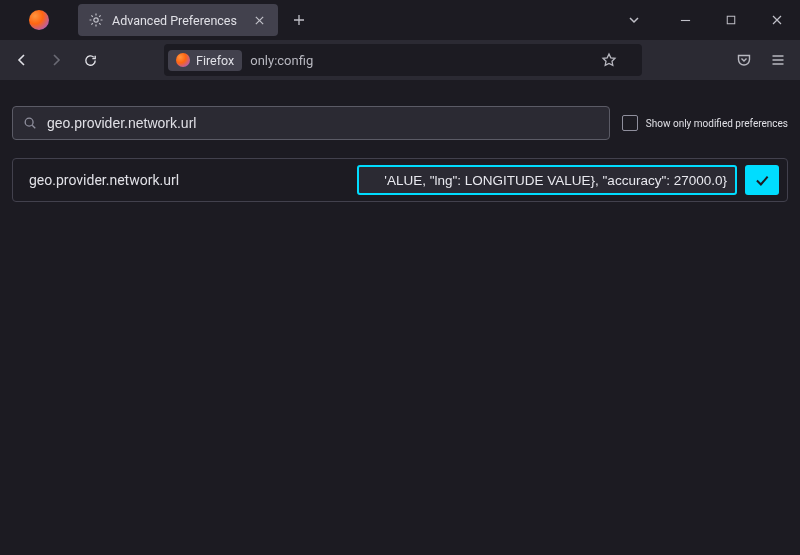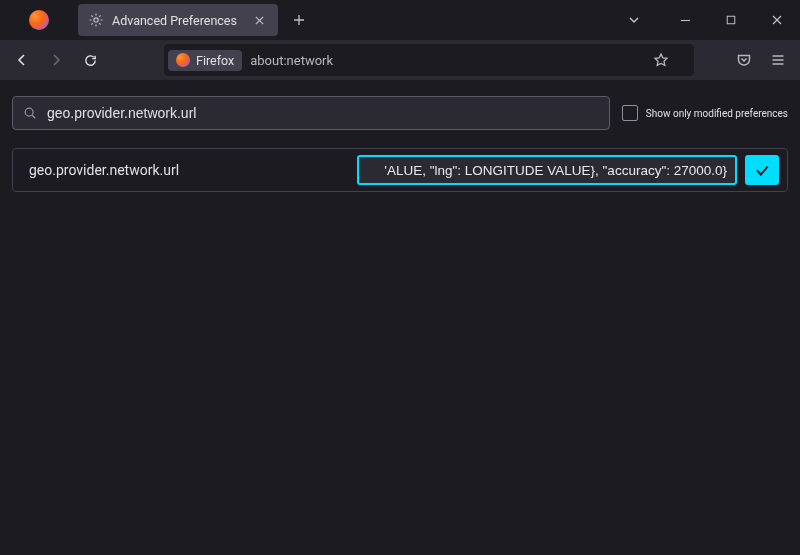--- a/index.html
+++ b/index.html
@@ -78,21 +78,21 @@
     .nav-btn.disabled { color: #5c5c66; }
     .urlbar {
       flex: 0 0 auto;
       margin-left: 56px;
       height: 32px;
       background: #1c1b22;
       border-radius: 4px;
       display: flex;
       align-items: center;
       padding: 0 19px 0 4px;
-      width: 530px;
+      width: 478px;
     }
     .urlbar-identity {
       display: flex; align-items: center; gap: 6px;
       background: #42414d;
       border-radius: 4px;
       padding: 3px 8px;
       margin-right: 8px;
     }
     .urlbar-identity .ff-logo { width: 14px; height: 14px; }
     .urlbar-identity-text { font-size: 12.5px; color: #e0e0e6; }
@@ -101,21 +101,21 @@
       width: 28px; height: 28px;
       display: flex; align-items: center; justify-content: center;
       color: #b8b8c0; cursor: pointer;
     }
     .toolbar-spacer { flex: 1; }
     .tb-btn {
       width: 32px; height: 32px;
       display: flex; align-items: center; justify-content: center;
       color: #b8b8c0; cursor: pointer; border-radius: 4px;
     }
-    .content { padding: 16px 12px; }
+    .content { padding: 26px 12px; }
     .searchrow {
       display: flex; align-items: center; gap: 12px;
     }
     .searchbox {
       flex: 1;
       height: 34px;
       background: #2b2a33;
       border: 1px solid #5b5b66;
       border-radius: 4px;
       display: flex; align-items: center;
@@ -236,21 +236,21 @@
   <div class="nav-btn">
     <svg viewBox="0 0 16 16" width="15" height="15" fill="none" stroke="#e0e0e6" stroke-width="1.5">
         <path d="M13 8a5 5 0 1 1-1.5-3.5M13 3v3h-3"></path>
       </svg>
   </div>
   <div class="urlbar">
     <div class="urlbar-identity">
       <div class="ff-logo"></div>
       <span class="urlbar-identity-text">Firefox</span>
     </div>
-    <span class="urlbar-text">about:network</span>
+    <span class="urlbar-text">only:config</span>
     <div class="urlbar-star">
       <svg viewBox="0 0 16 16" width="16" height="16" fill="none" stroke="#b8b8c0" stroke-width="1.3">
           <path d="M8 2l1.8 3.8 4.2.5-3 3 0.8 4.1L8 11.5 4.2 13.4 5 9.3 2 6.3l4.2-.5z"></path>
         </svg>
     </div>
   </div>
   <div class="toolbar-spacer"></div>
   <div class="tb-btn">
     <svg viewBox="0 0 16 16" width="16" height="16" fill="none" stroke="#b8b8c0" stroke-width="1.4">
         <path d="M2.5 3.5h11v4a5.5 5.5 0 0 1-11 0zM5.5 6.5 8 9l2.5-2.5"></path>

